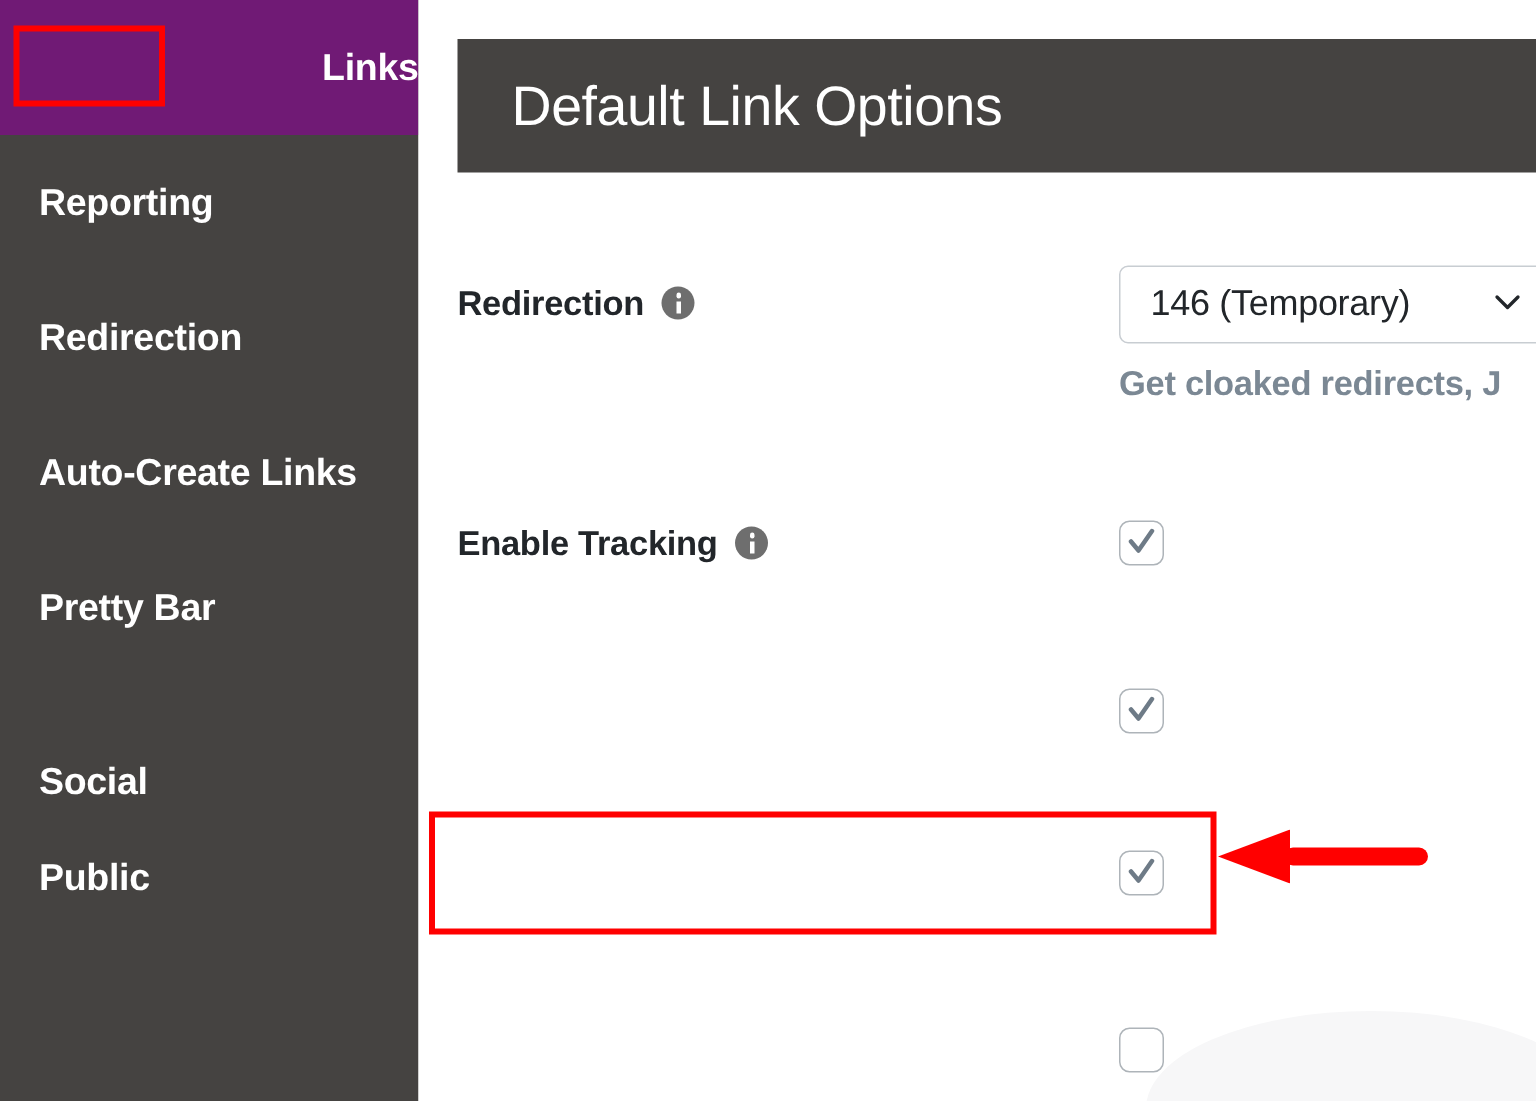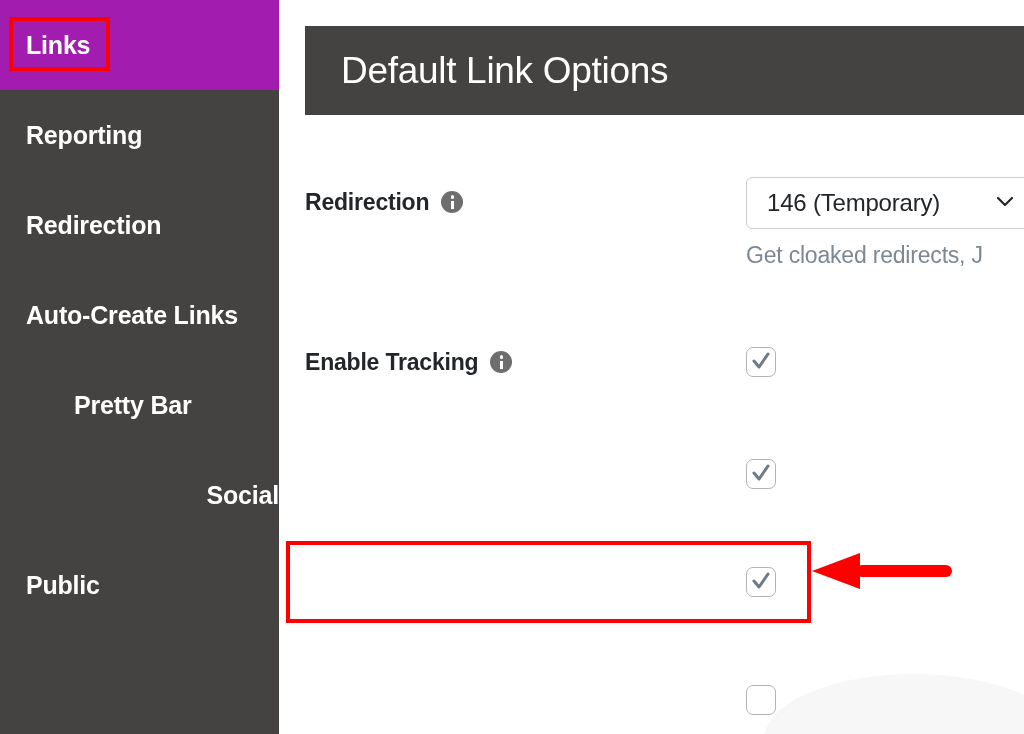--- a/index.html
+++ b/index.html
@@ -43,21 +43,22 @@
     box-sizing: border-box;
     padding-left: 26px;
     color: #ffffff;
     font-size: 25px;
     font-weight: 700;
     letter-spacing: -0.2px;
     cursor: pointer;
     user-select: none;
   }
   .nav-item.active {
-    background: #a21caf;
+    background: #701a75;
+    justify-content: flex-end;
   }
   .nav-item .nav-label {
     line-height: 1;
     white-space: nowrap;
   }
 
   
   .annot-rect-links {
     position: absolute;
     left: 9px;
@@ -210,21 +211,21 @@
     flex: 0 0 auto;
     margin-left: 12px;
   }
 
   .select-help {
     position: absolute;
     left: 467px;
     top: 70px;
     color: #7B8894;
     font-size: 23px;
-    font-weight: 400;
+    font-weight: 700;
     letter-spacing: -0.2px;
     white-space: nowrap;
   }
 
   
   .annot-rect-sponsored {
     position: absolute;
     left: 286px;
     top: 541px;
     width: 525px;
@@ -272,25 +273,25 @@
     </div>
 
     <div class="nav-item" style="top:180px;">
       <span class="nav-label">Redirection</span>
     </div>
 
     <div class="nav-item" style="top:270px;">
       <span class="nav-label">Auto-Create Links</span>
     </div>
 
-    <div class="nav-item" style="top:360px;margin-left:48px;">
+    <div class="nav-item" style="top:360px;">
       <span class="nav-label">Pretty Bar</span>
     </div>
 
-    <div class="nav-item" style="top:450px;justify-content:flex-end;">
+    <div class="nav-item" style="top:476px;">
       <span class="nav-label">Social</span>
     </div>
 
     <div class="nav-item" style="top:540px;text-align:right;">
       <span class="nav-label">Public</span>
     </div>
 
   </nav>
 
   <main class="content">

